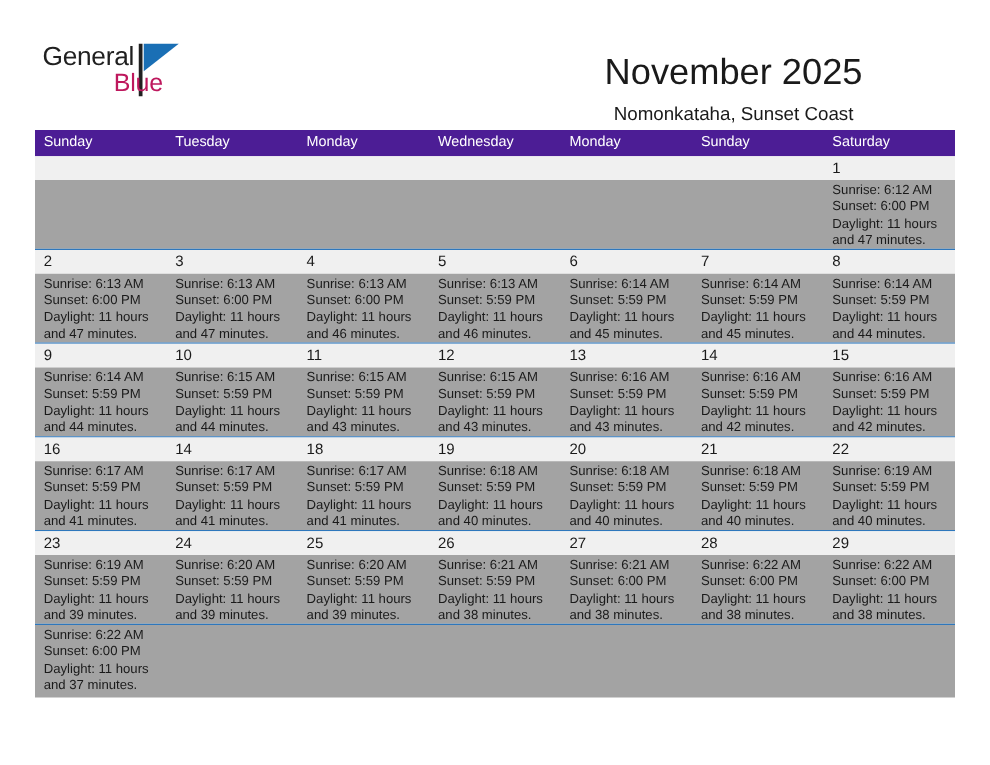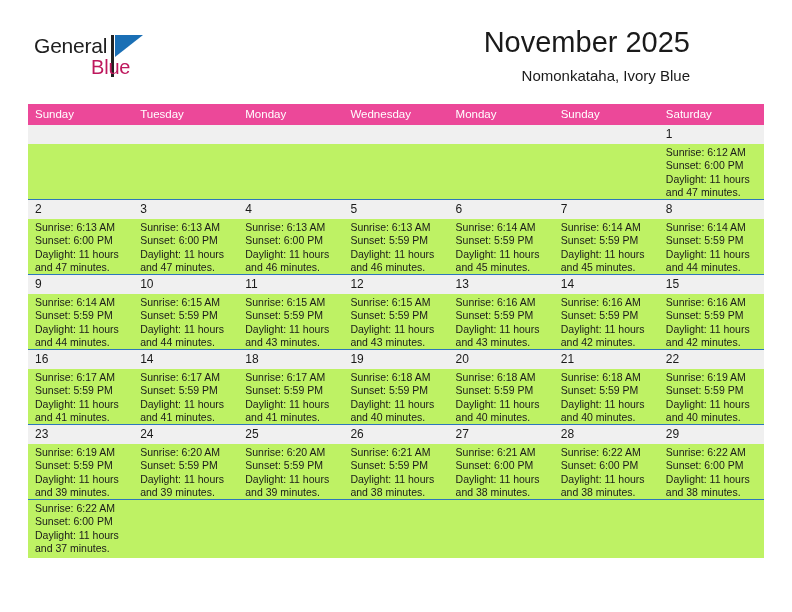--- a/index.html
+++ b/index.html
@@ -68,22 +68,22 @@
     left: 77px;
     top: 1px;
     width: 3px;
     height: 42px;
     background: #202020;
   }
 
   .title-block {
     position: absolute;
     right: 0;
-    top: 0;
-    text-align: right;
+    top: 16px;
+    text-align: center;
   }
   .cal-title {
     font-size: 29px;
     font-weight: normal;
     color: #1a1a1a;
     line-height: 1.15;
     white-space: nowrap;
   }
   .cal-subtitle {
     font-size: 15px;
@@ -94,21 +94,21 @@
 
   
   .calendar {
     position: absolute;
     left: 28px;
     top: 104px;
     width: 736px;
   }
   .dow-row {
     display: flex;
-    background: #ec4899;
+    background: #4c1d95;
     height: 21px;
   }
   .dow-cell {
     flex: 1 1 0;
     color: #ffffff;
     font-size: 11.5px;
     line-height: 21px;
     padding-left: 7px;
     box-sizing: border-box;
   }
@@ -118,22 +118,23 @@
   .week:first-of-type {
     border-top: none;
   }
   .week-numbers {
     display: flex;
     background: #F0F0F0;
     height: 19px;
   }
   .week-body {
     display: flex;
-    background: #bef264;
+    background: #a3a3a3;
     height: 55px;
+    justify-content: flex-end;
   }
   .num-cell {
     flex: 1 1 0;
     font-size: 12px;
     line-height: 19px;
     padding-left: 7px;
     color: #1a1a1a;
     box-sizing: border-box;
   }
   .info-cell {
@@ -161,21 +162,21 @@
 
     <div class="logo">
       <span class="logo-general">General</span>
       <span class="logo-pole"></span>
       <span class="logo-flag"></span>
       <span class="logo-blue">Blue</span>
     </div>
 
     <div class="title-block">
       <div class="cal-title">November 2025</div>
-      <div class="cal-subtitle">Nomonkataha, Ivory Blue</div>
+      <div class="cal-subtitle">Nomonkataha, Sunset Coast</div>
     </div>
 
   </div>
 
   <div class="calendar">
     <div class="dow-row" id="dow-row">
         <div class="dow-cell">Sunday</div>
         <div class="dow-cell">Tuesday</div>
         <div class="dow-cell">Monday</div>
         <div class="dow-cell">Wednesday</div>

